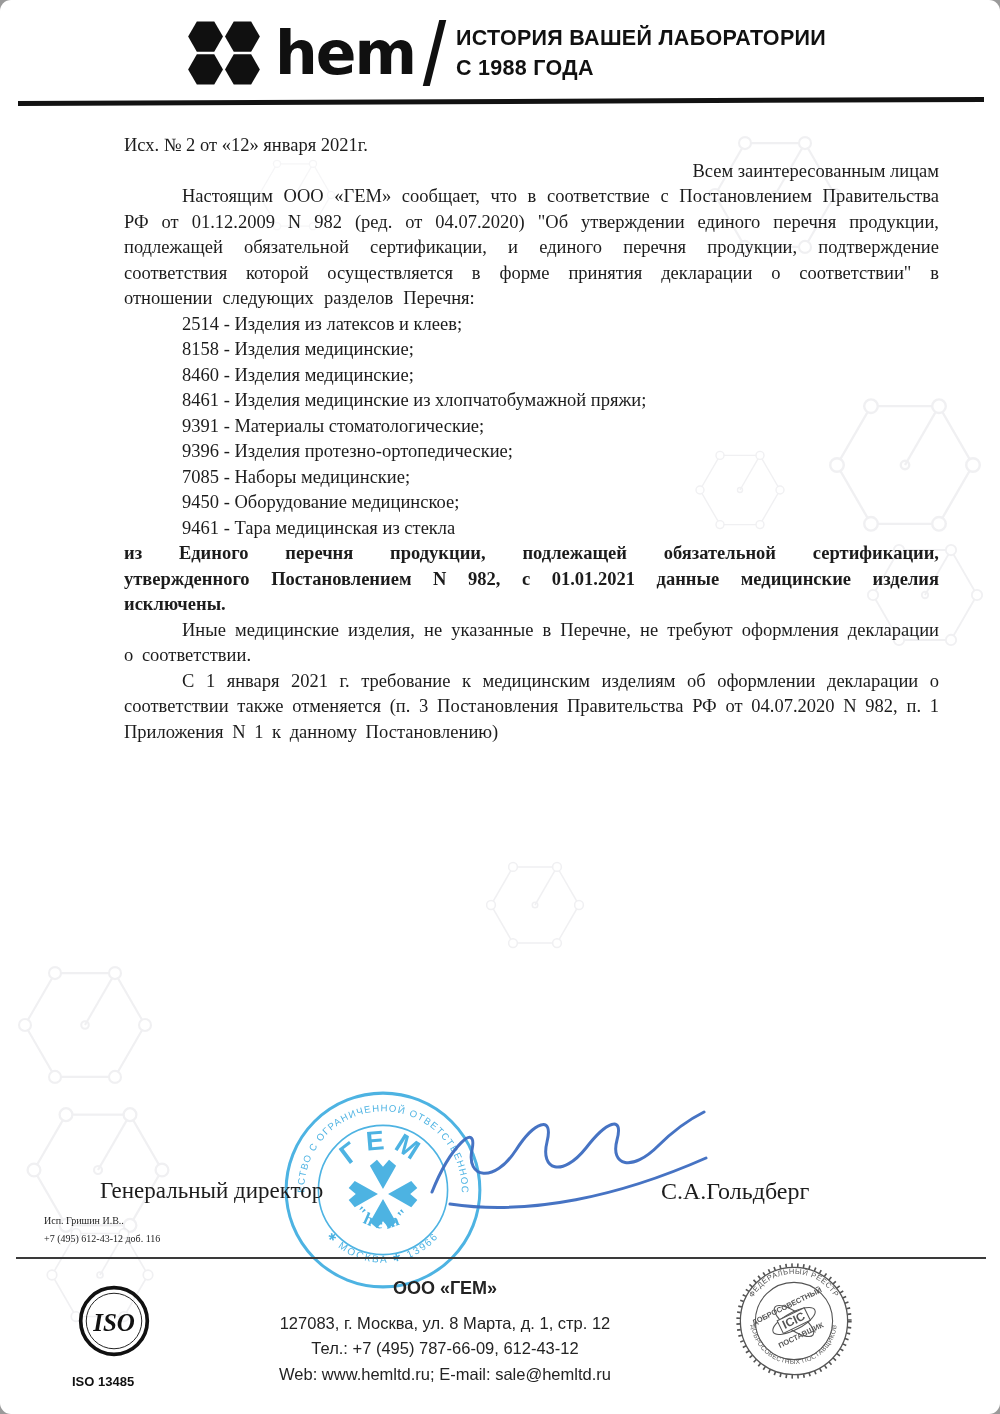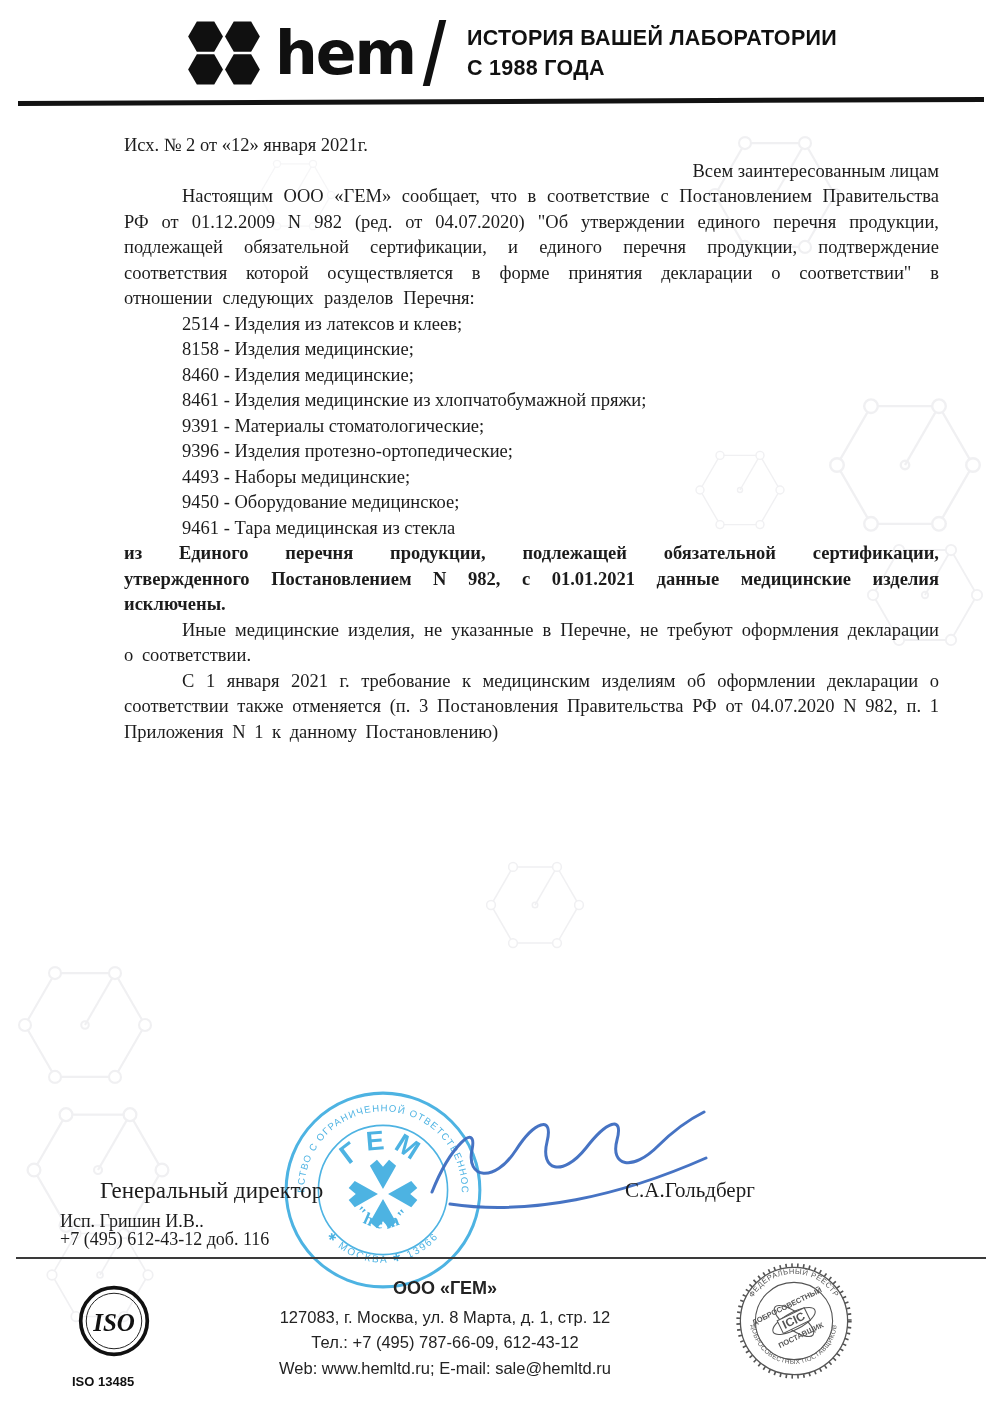--- a/index.html
+++ b/index.html
@@ -1,57 +1,57 @@
 <!DOCTYPE html>
 <html><head>
 <meta charset="utf-8">
 <style>
   html,body{margin:0;padding:0;background:#9a9a9a;}
   .page{position:relative;width:1000px;height:1414px;margin:0 auto;background:#ffffff;
-        overflow:hidden;font-family:"Liberation Serif",serif;color:#1c1c1c;}
+        overflow:hidden;font-family:"Liberation Serif",serif;color:#1c1c1c;border-radius:11px;}
 
   
   .wm{position:absolute;opacity:.55;pointer-events:none;}
 
   
   .letterhead{position:absolute;left:183px;top:20px;display:flex;align-items:center;}
   .logo-icon{flex:0 0 auto;}
   .logo-text{font-family:"DejaVu Sans",sans-serif;font-weight:bold;font-size:60px;
              letter-spacing:-2px;color:#101010;margin-left:10px;line-height:66px;}
   .slash{width:7px;height:66px;background:#101010;transform:skewX(-14deg);
          margin:0 18px 0 16px;}
   .tagline{font-family:"Liberation Sans",sans-serif;font-weight:700;font-size:21.5px;
-           line-height:30px;letter-spacing:.3px;color:#111;margin-left:11px;}
+           line-height:30px;letter-spacing:.3px;color:#111;}
   .hrule{position:absolute;left:18px;right:16px;top:99px;height:5px;background:#121212;
          transform:rotate(-0.25deg);}
 
   
   .body-block{position:absolute;left:100px;top:133px;width:815px;font-size:18.5px;
               line-height:25.5px;margin-left:24px;}
   .body-block p{margin:0;}
   .ref{margin-top:0;}
   .addressee{text-align:right;margin-top:15px;}
   .p-intro{margin-top:17px;text-indent:58px;text-align:justify;word-spacing:5.5px;}
   .item{margin-top:16px;text-indent:58px;text-align:justify;}
   .p-bold{margin-top:21px;font-weight:bold;text-align:justify;word-spacing:15px;}
   .p-note{margin-top:17px;text-indent:58px;text-align:justify;word-spacing:4px;}
 
   
   .signer-title{position:absolute;left:100px;top:1178px;font-size:23px;}
-  .signer-name{position:absolute;left:625px;top:1178px;font-size:21px;}
-  .executor{position:absolute;left:60px;top:1212px;font-size:18px;line-height:18px;}
+  .signer-name{position:absolute;left:661px;top:1178px;font-size:24px;}
+  .executor{position:absolute;left:44px;top:1212px;font-size:10px;line-height:18px;}
   .stamp{position:absolute;left:272px;top:1079px;opacity:.85;}
   .signature-ink{position:absolute;left:420px;top:1092px;opacity:.95;}
 
   
   .frule{position:absolute;left:16px;right:14px;top:1257px;height:2px;background:#3a3a3a;}
   .footer-center{position:absolute;left:220px;top:1276px;width:450px;text-align:center;
                  font-family:"Liberation Sans",sans-serif;font-size:16.5px;
                  line-height:25.5px;color:#232323;}
-  .footer-company{font-weight:bold;font-size:18px;margin-bottom:3px;text-align:center;}
+  .footer-company{font-weight:bold;font-size:18px;margin-bottom:9px;text-align:center;}
   .iso-block{position:absolute;left:72px;top:1284px;width:90px;text-align:left;}
   .iso-label{font-family:"Liberation Sans",sans-serif;font-weight:bold;font-size:13px;
              margin-top:12px;color:#111;}
   .registry{position:absolute;left:735px;top:1262px;opacity:.82;}
 </style>
 </head>
 <body>
 
 <div class="page">
 
@@ -121,21 +121,21 @@
     <p class="ref">Исх. № 2 от «12» января 2021г.</p>
     <p class="addressee">Всем заинтересованным лицам</p>
     <p class="p-intro">Настоящим ООО «ГЕМ» сообщает, что в соответствие с Постановлением Правительства РФ от 01.12.2009 N 982 (ред. от 04.07.2020) "Об утверждении единого перечня продукции, подлежащей обязательной сертификации, и единого перечня продукции, подтверждение соответствия которой осуществляется в форме принятия декларации о соответствии" в отношении следующих разделов Перечня:</p>
 
     <p class="item">2514 - Изделия из латексов и клеев;</p>
     <p class="item">8158 - Изделия медицинские;</p>
     <p class="item">8460 - Изделия медицинские;</p>
     <p class="item">8461 - Изделия медицинские из хлопчатобумажной пряжи;</p>
     <p class="item">9391 - Материалы стоматологические;</p>
     <p class="item">9396 - Изделия протезно-ортопедические;</p>
-    <p class="item">4493 - Наборы медицинские;</p>
+    <p class="item">7085 - Наборы медицинские;</p>
     <p class="item">9450 - Оборудование медицинское;</p>
     <p class="item">9461 - Тара медицинская из стекла</p>
 
     <p class="p-bold">из Единого перечня продукции, подлежащей обязательной сертификации, утвержденного Постановлением N 982, с 01.01.2021 данные медицинские изделия исключены.</p>
     <p class="p-note">Иные медицинские изделия, не указанные в Перечне, не требуют оформления декларации о соответствии.</p>
     <p class="p-note">С 1 января 2021 г. требование к медицинским изделиям об оформлении декларации о соответствии также отменяется (п. 3 Постановления Правительства РФ от 04.07.2020 N 982, п. 1 Приложения N 1 к данному Постановлению)</p>
   </div>
 
   <svg class="stamp" width="222" height="222" viewBox="0 0 220 220">
     <defs>

